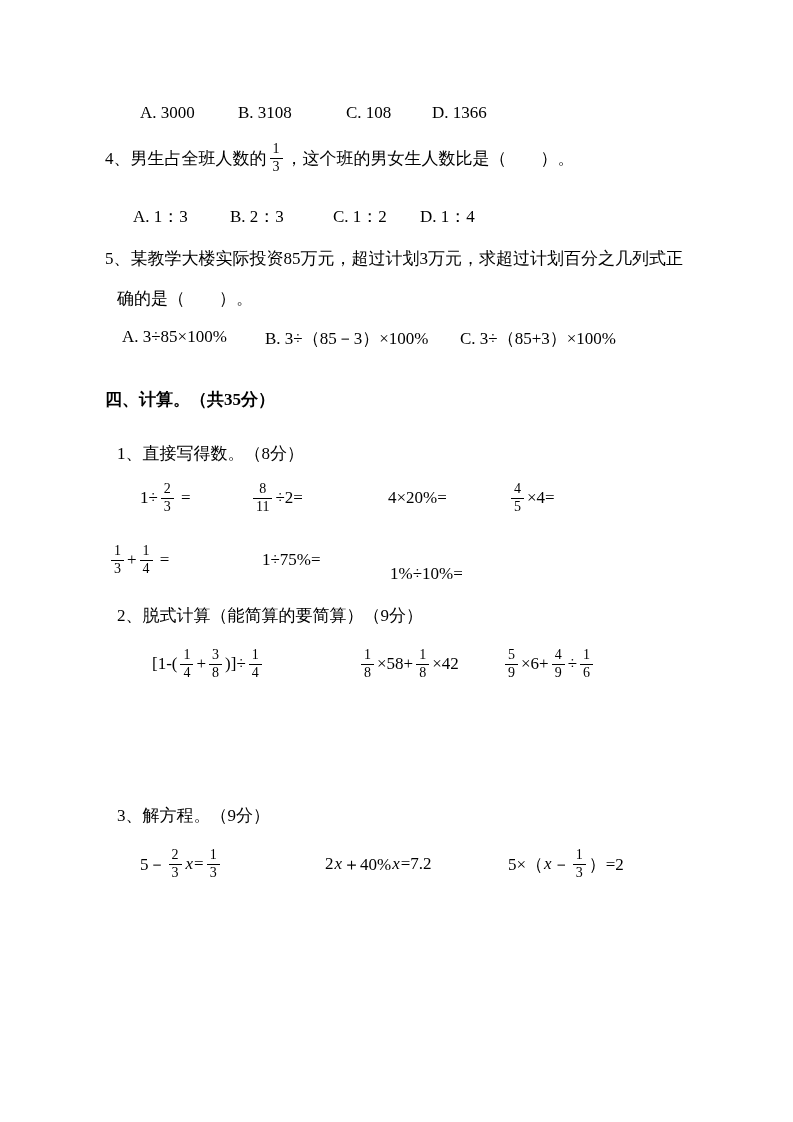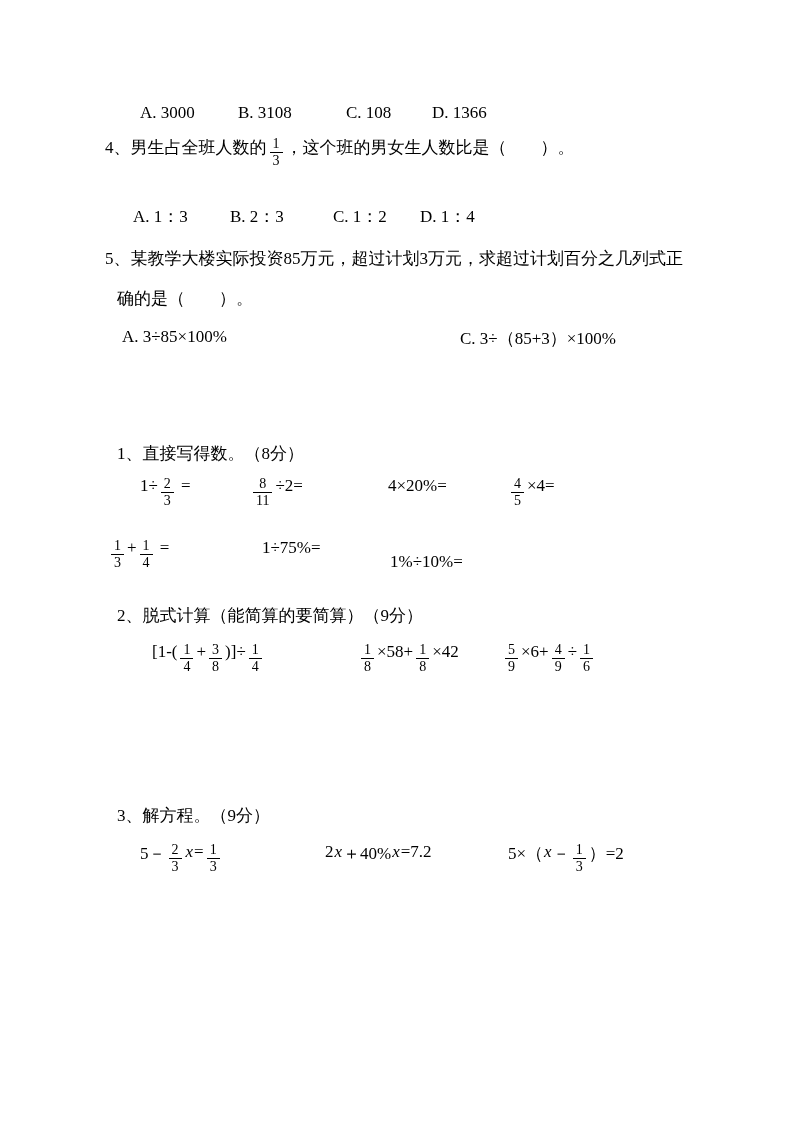--- a/index.html
+++ b/index.html
@@ -7,21 +7,21 @@
     position:relative;
     width:793px;height:1006px;
     background:#ffffff;
     color:#000000;
     font-family:"Liberation Serif","DejaVu Serif",serif;
     font-size:17px;
     overflow:hidden;
   }
   .abs{position:absolute;}
   .seg{white-space:pre;}
-  .mline{display:flex;height:44px;white-space:pre;}
+  .mline{display:flex;align-items:center;height:44px;white-space:pre;}
   .bold{font-weight:bold;}
   .it{font-style:italic;padding:0 1px;}
   .frac{
     display:inline-block;
     text-align:center;
     font-size:14px;
     line-height:1.15;
     margin:0 3px;
     vertical-align:middle;
   }
@@ -44,22 +44,24 @@
     <span class="seg">，这个班的男女生人数比是（　　）。</span>
   </div>
   <span class="abs seg" style="top:205px;left:133px">A. 1：3</span>
   <span class="abs seg" style="top:205px;left:230px">B. 2：3</span>
   <span class="abs seg" style="top:205px;left:333px">C. 1：2</span>
   <span class="abs seg" style="top:205px;left:420px">D. 1：4</span>
 
   <span class="abs seg" style="top:247px;left:105px">5、某教学大楼实际投资85万元，超过计划3万元，求超过计划百分之几列式正</span>
   <span class="abs seg" style="top:287px;left:117px">确的是（　　）。</span>
   <span class="abs seg" style="top:327px;left:122px">A. 3÷85×100%</span>
+  <span class="abs seg" style="top:327px;left:265px">B. 3÷（85－3）×100%</span>
   <span class="abs seg" style="top:327px;left:460px">C. 3÷（85+3）×100%</span>
 
+  <span class="abs seg bold" style="top:388px;left:105px">四、计算。（共35分）</span>
 
   <span class="abs seg" style="top:442px;left:117px">1、直接写得数。（8分）</span>
 
   <div class="abs mline" style="top:476px;left:140px">
     <span class="seg">1÷</span>
     <span class="frac"><span class="fn">2</span><span class="fd">3</span></span>
     <span class="seg"> =</span>
   </div>
   <div class="abs mline" style="top:476px;left:250px">
     <span class="frac"><span class="fn">8</span><span class="fd">11</span></span>

